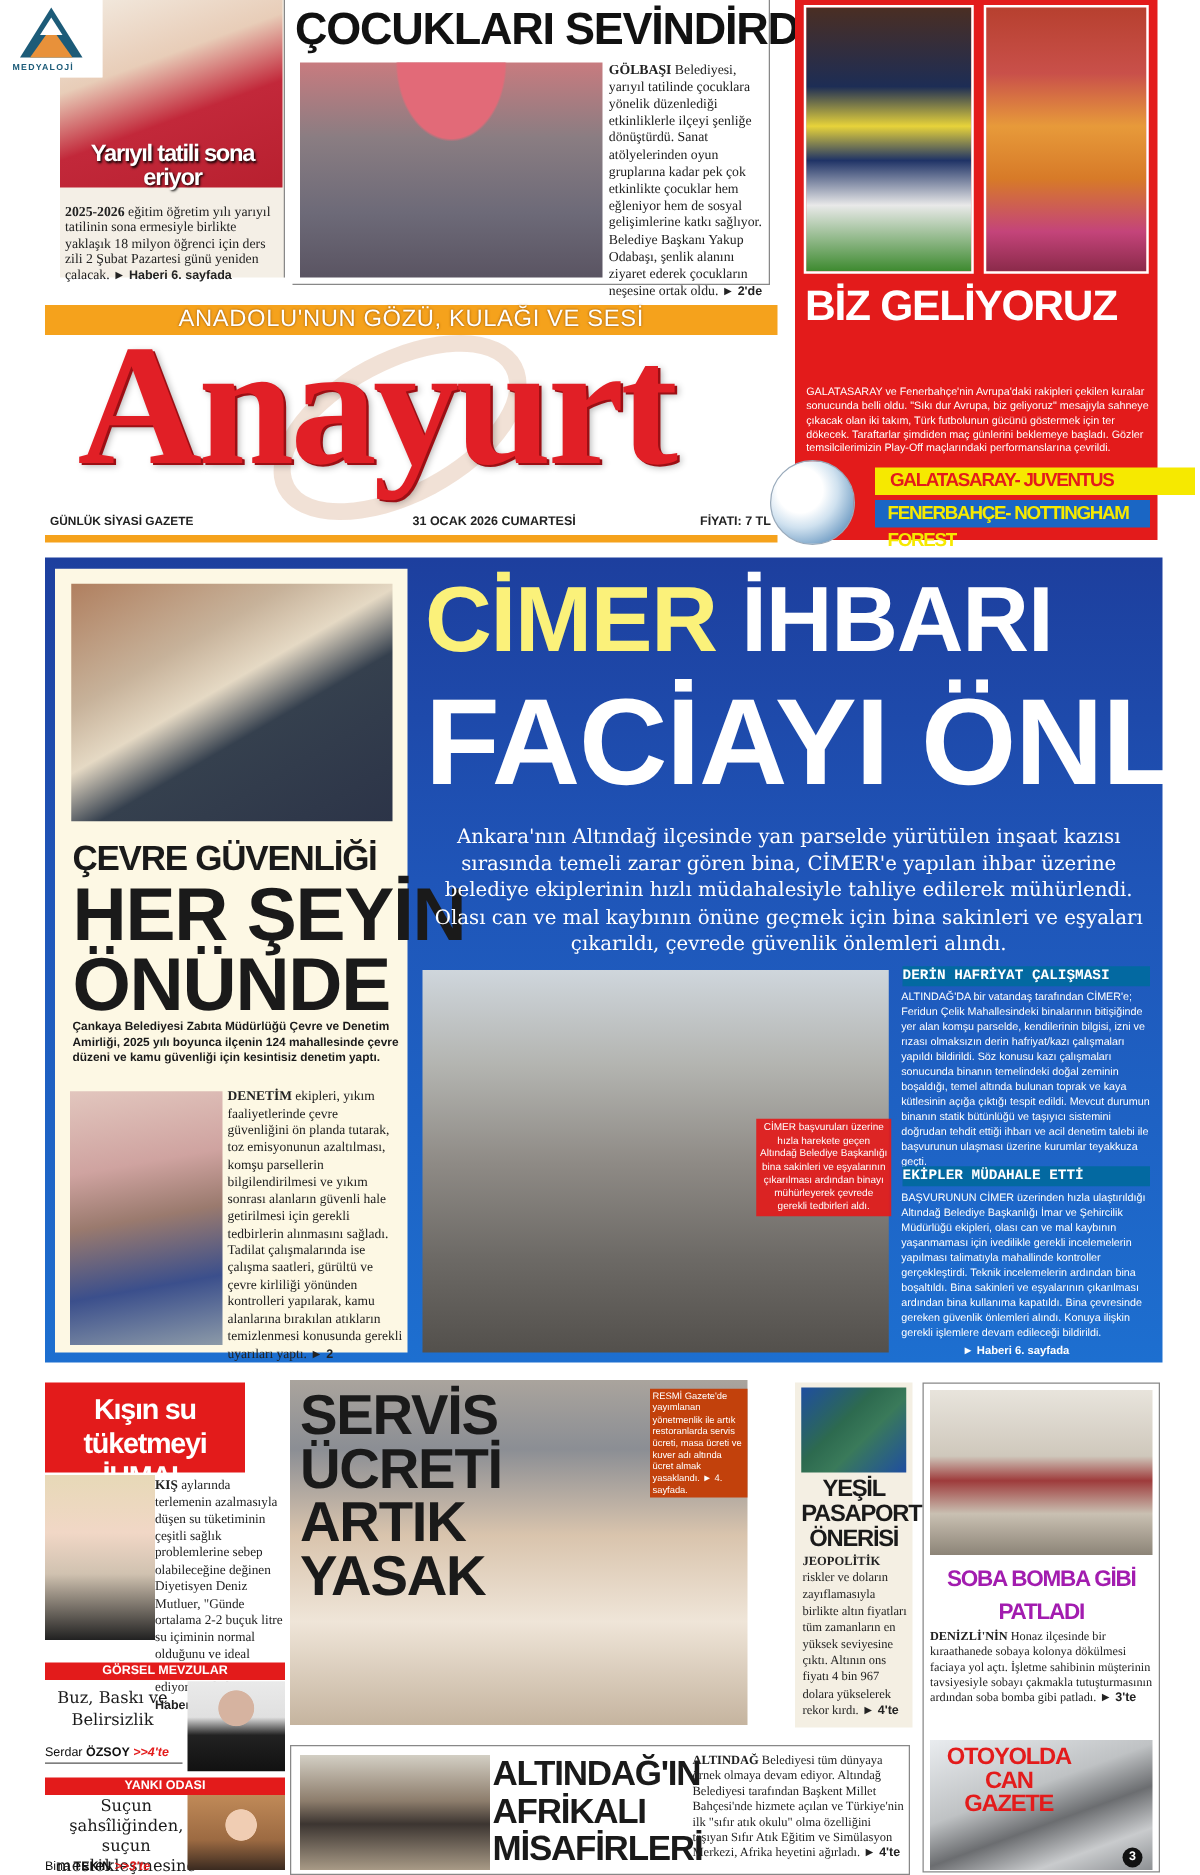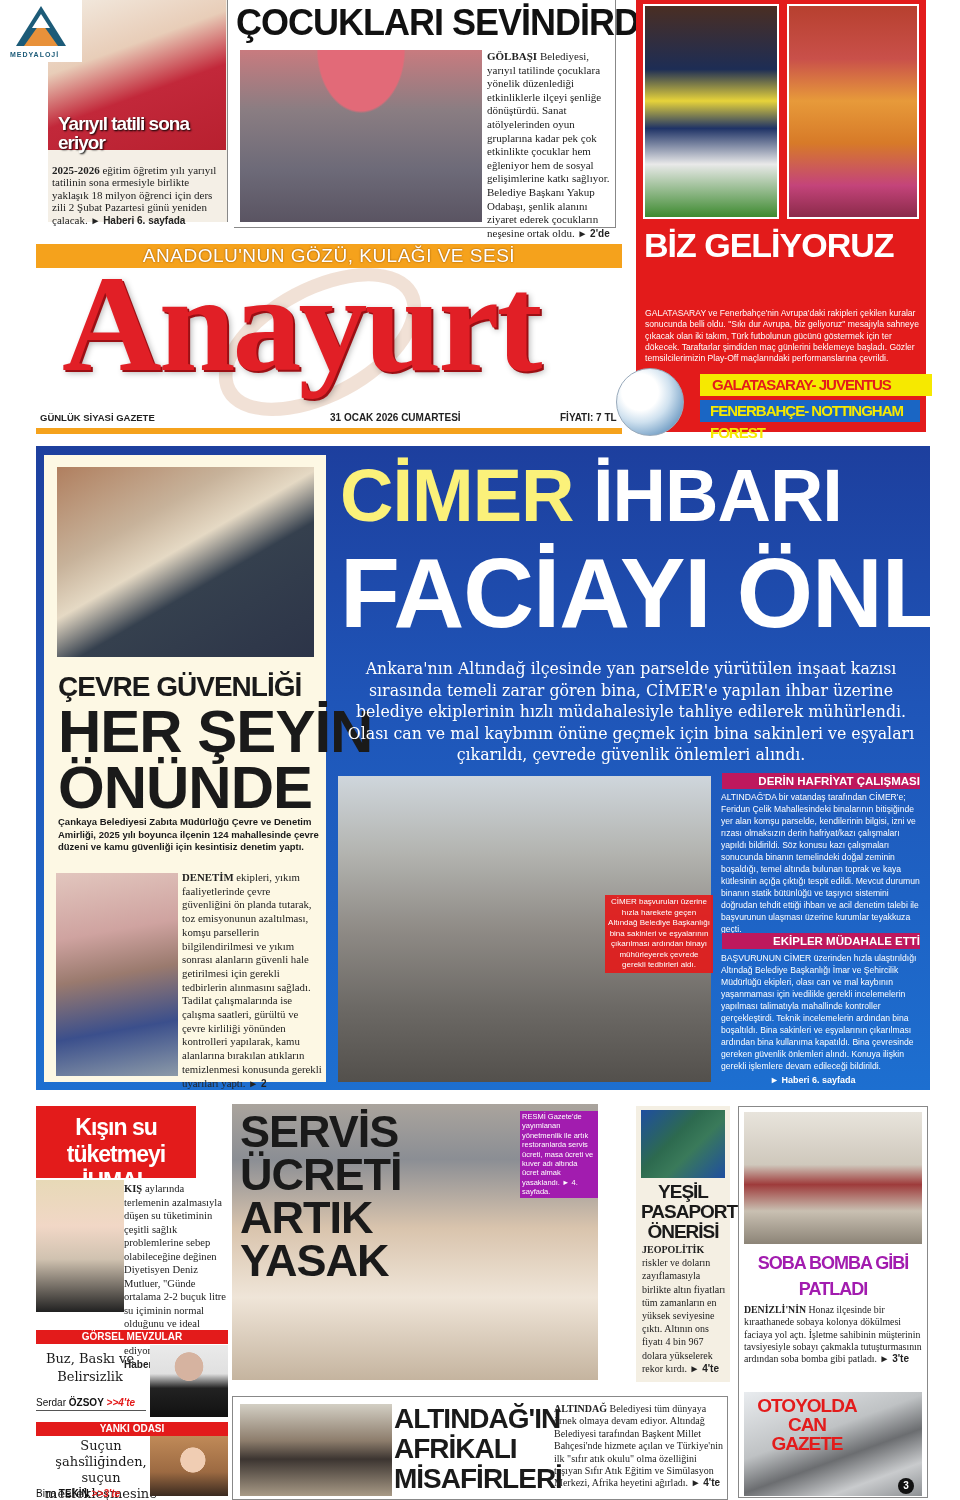--- a/index.html
+++ b/index.html
@@ -9,34 +9,34 @@
 .serif{font-family:"DejaVu Serif","Liberation Serif",serif}
 .sans{font-family:"Liberation Sans",sans-serif}
 .bodytxt{font-family:"Liberation Serif",serif;font-size:11.5px;line-height:15.2px;color:#222}
 .bodytxt b{font-weight:bold}
 .ref{font-family:"Liberation Sans",sans-serif;font-weight:bold;font-size:10px}
 
 .logo{left:0;top:0;width:82px;height:62px;background:#fff}
 
 .tl-box{left:48px;top:0;width:180px;height:222px;background:#f4efe6;border-right:1px solid #888}
 .tl-photo{left:48px;top:0;width:178px;height:150px;background:linear-gradient(160deg,#f3ece2 0%,#e8cdb8 35%,#c2283a 60%,#b8202f 100%)}
-.tl-head{left:58px;top:114px;width:160px;color:#fff;font-size:19px;line-height:19px;text-shadow:1px 1px 2px #000}
+.tl-head{left:58px;top:114px;width:160px;color:#fff;font-size:19px;line-height:19px;text-align:center;text-shadow:1px 1px 2px #000}
 .tl-text{left:52px;top:164px;width:172px;font-size:11px;line-height:12.4px}
 
 .tm-head{left:236px;top:2px;width:378px;font-size:36px;line-height:42px;color:#111;white-space:nowrap}
 .tm-photo{left:240px;top:50px;width:242px;height:172px;background:radial-gradient(ellipse at 50% 0%,#e26a78 0 25%,transparent 26%),linear-gradient(180deg,#c87b7f 0%,#8a7d82 35%,#6d6a78 70%,#5a5462 100%)}
 .tm-text{left:487px;top:50px;width:126px;font-size:11px;line-height:13.6px}
 .tm-border{left:234px;top:0;width:382px;height:228px;border-right:1px solid #888;border-bottom:1px solid #888}
 
 .tr-box{left:636px;top:0;width:290px;height:432px;background:#e31b1b}
 .tr-ph1{left:643px;top:4px;width:136px;height:215px;background:linear-gradient(180deg,#4a2e23 0%,#1d2d55 30%,#e7d33a 45%,#1f3366 58%,#e9e9e9 75%,#3d8a2f 100%)}
 .tr-ph2{left:787px;top:4px;width:132px;height:215px;background:linear-gradient(180deg,#b7402f 0%,#c9504a 25%,#e79a3a 45%,#d77a28 65%,#c4447a 85%,#8b2a4a 100%)}
 .tr-head{left:644px;top:228px;width:280px;color:#fff;font-size:34px;line-height:34px}
 .tr-text{left:645px;top:308px;width:275px;color:#fff;font-family:"Liberation Sans",sans-serif;font-size:8.6px;line-height:11.3px}
-.tr-bar1{left:700px;top:374px;width:232px;height:22px;background:#f6e900;color:#e31b1b;font-size:15px;line-height:22px;padding-left:12px}
+.tr-bar1{left:700px;top:374px;width:256px;height:22px;background:#f6e900;color:#e31b1b;font-size:15px;line-height:22px;padding-left:12px}
 .tr-bar2{left:700px;top:400px;width:220px;height:22px;background:#1a66c4;color:#f6e900;font-size:15px;line-height:22px;padding-left:10px}
 .ball{left:616px;top:368px;width:68px;height:68px;border-radius:50%;background:radial-gradient(circle at 35% 35%,#fff 0 30%,#cfe1ef 50%,#6e9bc3 80%,#37629a 100%);border:1px solid #9ab}
 
 .mh-band{left:36px;top:244px;width:586px;height:24px;background:#f5a21c}
 .mh-slogan{left:36px;top:244px;width:586px;text-align:center;color:#fff;font-size:19px;line-height:24px;letter-spacing:0.5px;text-shadow:0 0 2px #8a4a00}
 .mh-title{left:62px;top:254px;font-family:"Liberation Serif",serif;font-weight:bold;font-size:138px;line-height:140px;color:#e11f26;letter-spacing:-3px;text-shadow:2px 2px 0 #9c0f14,3px 3px 6px rgba(0,0,0,.3)}
 .mh-swoosh{left:210px;top:282px;width:220px;height:120px;border-radius:50%;border:14px solid rgba(230,200,180,.55);transform:rotate(-28deg)}
 .mh-sub{left:40px;top:412px;font-size:9.5px;color:#222}
 .mh-date{left:330px;top:412px;font-size:10px;color:#222}
 .mh-price{left:560px;top:412px;font-size:10px;color:#222}
@@ -50,21 +50,21 @@
 .lp-lead{left:58px;top:816px;width:262px;font-family:"Liberation Sans",sans-serif;font-weight:bold;font-size:9.5px;line-height:12.5px;color:#1a1a1a}
 .lp-photo2{left:56px;top:873px;width:122px;height:203px;background:linear-gradient(170deg,#e2c6be 0%,#cfa3a0 30%,#9a7a6e 50%,#3b4f8c 75%,#8c9aa8 100%)}
 .lp-text{left:182px;top:871px;width:140px;font-size:10.8px;line-height:13.7px}
 .hl-1{left:340px;top:454px;width:585px;font-size:74px;line-height:84px;white-space:nowrap}
 .hl-1 .y{color:#fbf17a}
 .hl-1 .w{color:#fff}
 .hl-2{left:340px;top:533px;width:585px;font-size:98px;line-height:120px;color:#fff;white-space:nowrap}
 .lead{left:338px;top:658px;width:586px;color:#fff;text-align:center;font-size:15.8px;line-height:21.5px}
 .m-photo{left:338px;top:776px;width:373px;height:306px;background:linear-gradient(180deg,#cfd6dc 0%,#b3b4b0 25%,#8f8b86 50%,#6d6a66 75%,#53504c 100%)}
 .m-caption{left:605px;top:895px;width:108px;background:rgba(227,27,27,.92);color:#fff;font-family:"Liberation Sans",sans-serif;font-size:8px;line-height:10.5px;text-align:center;padding:2px}
-.sec-bar{background:#be185d;color:#fff;text-align:right;font-family:Liberation Sans, sans-serif;font-weight:bold;font-size:11.5px;line-height:16px}
+.sec-bar{background:#0369a1;color:#fff;text-align:left;font-family:Liberation Mono, monospace;font-weight:bold;font-size:11.5px;line-height:16px}
 .sec1{left:722px;top:773px;width:198px;height:16px}
 .sec2{left:722px;top:933px;width:198px;height:16px}
 .mt1{left:721px;top:791px;width:206px;color:#fff;font-family:"Liberation Sans",sans-serif;font-size:8.6px;line-height:12px}
 .mt2{left:721px;top:952px;width:206px;color:#fff;font-family:"Liberation Sans",sans-serif;font-size:8.6px;line-height:12px}
 .mt-ref{left:770px;top:1075px;color:#fff;font-family:"Liberation Sans",sans-serif;font-weight:bold;font-size:9px}
 
 .b1-head{left:36px;top:1106px;width:160px;height:72px;background:#e31b1b;color:#fff;text-align:center;font-size:23px;line-height:27px;padding-top:8px}
 .b1-photo{left:36px;top:1180px;width:88px;height:132px;background:linear-gradient(180deg,#e7d9b7 0%,#f1d7c6 35%,#d0c2b0 60%,#212121 100%)}
 .b1-text{left:124px;top:1182px;width:104px;font-size:10.6px;line-height:13.5px}
 .col-bar{height:14px;background:#e31b1b;color:#fff;font-family:"Liberation Sans",sans-serif;font-weight:bold;font-size:10px;line-height:14px;text-align:center}
@@ -73,21 +73,21 @@
 .col-t1{left:40px;top:1350px;width:100px;text-align:center;font-size:13px;line-height:18px}
 .col-t2{left:36px;top:1438px;width:130px;text-align:center;font-size:13px;line-height:16px}
 .col-au{font-family:"Liberation Sans",sans-serif;font-size:10px;color:#111}
 .col-au .r{color:#e31b1b;font-style:italic;font-weight:bold}
 .au1{left:36px;top:1397px}
 .au2{left:36px;top:1488px}
 .av1{left:150px;top:1345px;width:78px;height:72px;background:radial-gradient(circle at 50% 30%,#d6b3a0 0 22%,transparent 23%),linear-gradient(180deg,#eaeaea 0%,#e0e0e0 40%,#222 60%,#111 100%)}
 .av2{left:150px;top:1436px;width:78px;height:60px;background:radial-gradient(circle at 55% 40%,#f0cdb3 0 22%,transparent 23%),linear-gradient(180deg,#c08a58 0%,#9c6a42 60%,#3a2a20 100%)}
 .sv-photo{left:232px;top:1104px;width:366px;height:276px;background:linear-gradient(180deg,#aaa49d 0%,#8b8e94 20%,#d9c4ad 45%,#efe5d8 70%,#c5b49f 100%)}
 .sv-head{left:240px;top:1110px;width:150px;font-size:45px;line-height:43px;color:#1a1a1a}
-.sv-cap{left:520px;top:1111px;width:78px;background:#a21caf;color:#fff;font-family:"Liberation Sans",sans-serif;font-size:7.5px;line-height:9.4px;padding:1px 2px}
+.sv-cap{left:520px;top:1111px;width:78px;background:#c2410c;color:#fff;font-family:"Liberation Sans",sans-serif;font-size:7.5px;line-height:9.4px;padding:1px 2px}
 .yp-box{left:636px;top:1106px;width:94px;height:276px;background:#f4efe3}
 .yp-photo{left:641px;top:1110px;width:84px;height:68px;background:linear-gradient(135deg,#1f4ea0 0%,#2d6a4f 40%,#3a7a5a 60%,#1f4ea0 100%)}
 .yp-head{left:641px;top:1182px;width:84px;text-align:center;font-size:19px;line-height:20px;color:#1a1a1a}
 .yp-text{left:642px;top:1243px;width:86px;font-size:10px;line-height:13.2px}
 .sb-box{left:738px;top:1106px;width:190px;height:392px;border:1px solid #888}
 .sb-photo{left:744px;top:1112px;width:178px;height:132px;background:linear-gradient(180deg,#e8e4dc 0%,#cfc8bc 40%,#9e3b3b 55%,#c9c0b2 75%,#8c8477 100%)}
 .sb-head{left:744px;top:1250px;width:178px;text-align:center;font-size:18px;line-height:26px;color:#a21caf}
 .sb-text{left:744px;top:1304px;width:180px;font-size:9.8px;line-height:12.3px}
 .oto-photo{left:744px;top:1392px;width:178px;height:104px;background:linear-gradient(160deg,#e9ecef 0%,#bfc2c4 40%,#6b6d70 60%,#c9cbcd 80%,#8d9093 100%)}
 .oto-head{left:752px;top:1396px;width:110px;font-size:19px;line-height:19px;color:#e31b1b;text-align:center}

